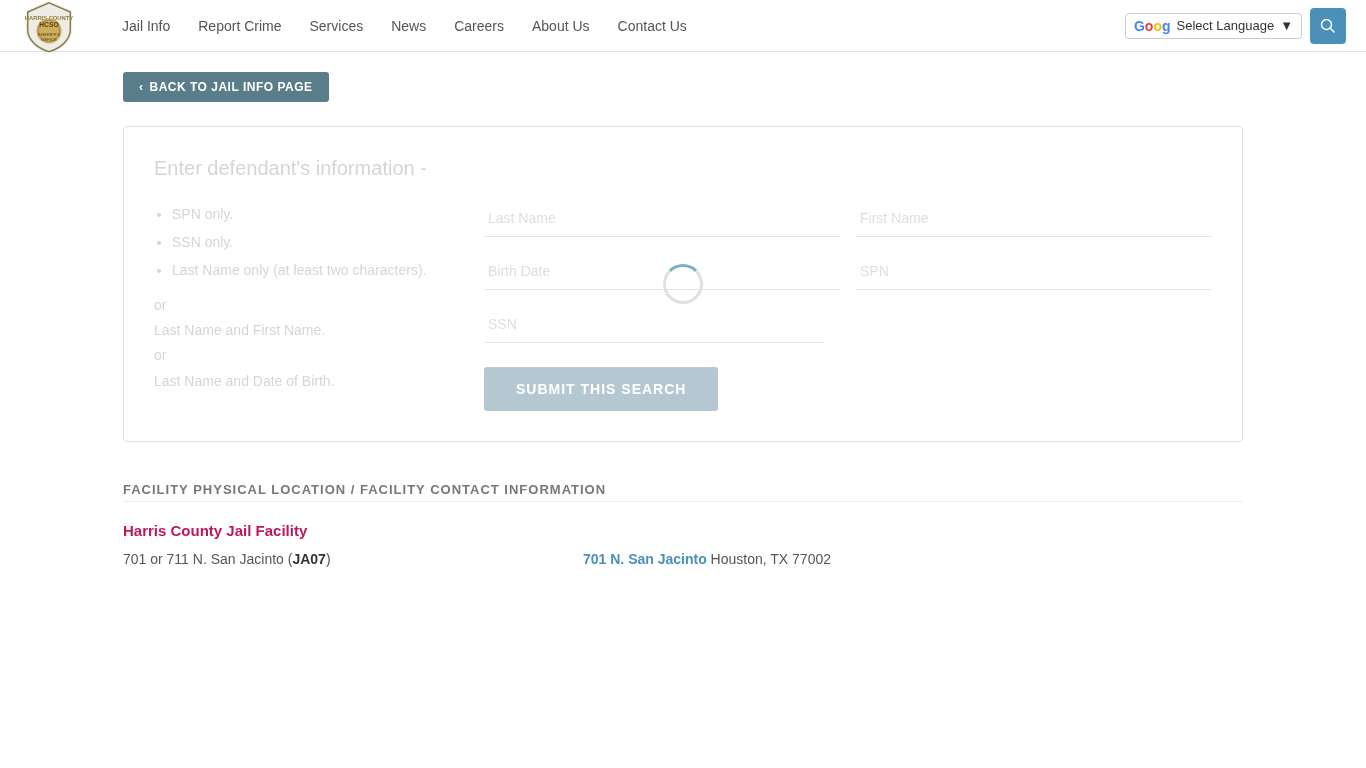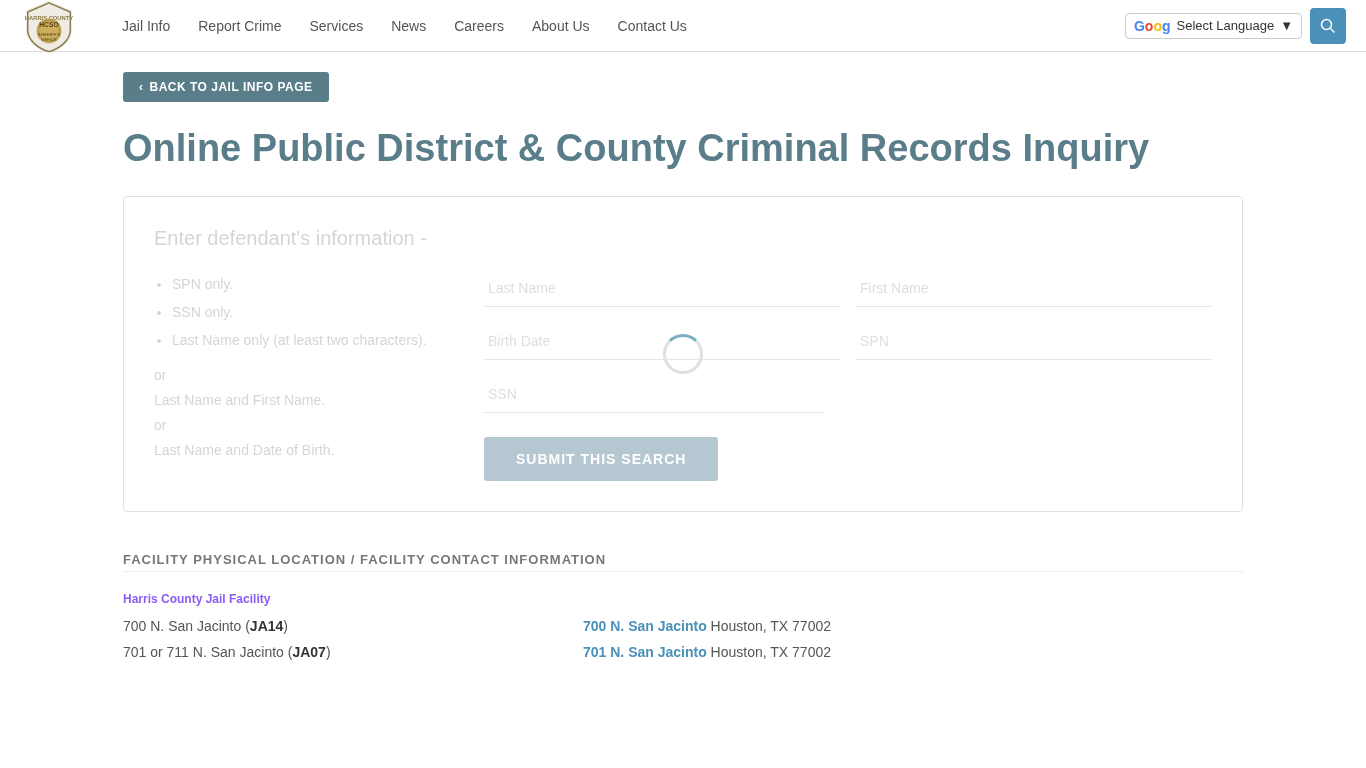--- a/index.html
+++ b/index.html
@@ -202,23 +202,23 @@
       font-size: 13px;
       font-weight: bold;
       letter-spacing: 1px;
       color: #777;
       text-transform: uppercase;
       border-bottom: 1px solid #eee;
       padding-bottom: 4px;
       margin-bottom: 20px;
     }
     .facility-name {
-      font-size: 12px;
-      font-weight: bold;
-      color: #8b5cf6;
+      font-size: 15px;
+      font-weight: bold;
+      color: #be185d;
       margin-bottom: 12px;
     }
     .facility-row {
       display: flex;
       gap: 60px;
       margin-bottom: 10px;
       font-size: 14px;
     }
     .facility-left {
       flex: 0 0 400px;
@@ -291,21 +291,20 @@
 
 <div class="content">
 
   
   <a href="#" class="back-btn">
     <span>‹</span>
     <span>BACK TO JAIL INFO PAGE</span>
   </a>
 
   
-  <h1 class="page-title">Online Public District &amp; County Criminal Records Inquiry</h1>
 
   
   <div class="form-card">
     <div class="form-header">Enter defendant's information -</div>
     <div class="form-layout">
       <div class="form-instructions">
         <ul>
           <li>SPN only.</li>
           <li>SSN only.</li>
           <li>Last Name only (at least two characters).</li>
@@ -333,29 +332,20 @@
     <div class="spinner-overlay">
       <div class="spinner"></div>
     </div>
   </div>
 
   
   <div class="facility-section">
     <div class="facility-header">FACILITY PHYSICAL LOCATION / FACILITY CONTACT INFORMATION</div>
     <div class="facility-name">Harris County Jail Facility</div>
 
-    <div class="facility-row">
-      <div class="facility-left">
-        <span>700 N. San Jacinto (</span><strong>JA14</strong><span>)</span>
-      </div>
-      <div class="facility-right">
-        <a href="#">700 N. San Jacinto</a>
-        <span> Houston, TX 77002</span>
-      </div>
-    </div>
 
     <div class="facility-row">
       <div class="facility-left">
         <span>701 or 711 N. San Jacinto (</span><strong>JA07</strong><span>)</span>
       </div>
       <div class="facility-right">
         <a href="#">701 N. San Jacinto</a>
         <span> Houston, TX 77002</span>
       </div>
     </div>

